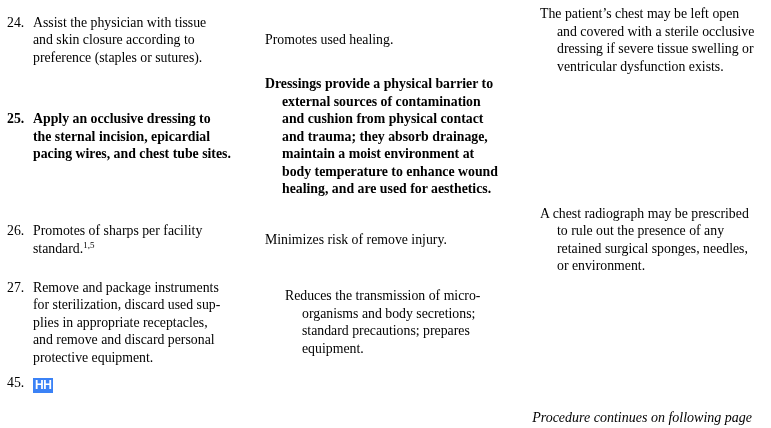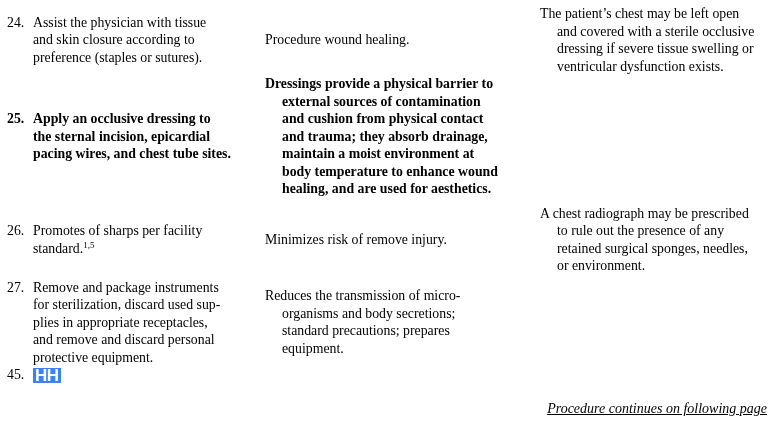--- a/index.html
+++ b/index.html
@@ -23,21 +23,21 @@
     height: 428px;
     position: relative;
   }
   .row {
     display: flex;
     align-items: center;
   }
   .row-0 { margin-bottom: 0; }
   .row-1 { margin-bottom: 7px; font-weight: bold; }
   .row-2 { margin-bottom: 4px; }
-  .row-3 { margin-bottom: 0; }
+  .row-3 { margin-bottom: 8px; gap: 20px; }
   .row-4 { margin-bottom: 0; }
   .c1 {
     flex: 0 0 258px;
     display: flex;
     align-items: flex-start;
   }
   .num {
     flex: 0 0 26px;
   }
   .step-text {
@@ -61,48 +61,47 @@
     font-size: 9px;
     line-height: 0;
     vertical-align: 5px;
   }
   .hh {
     display: inline-block;
     background: #3b82f6;
     color: #ffffff;
     font-family: "Liberation Sans", "DejaVu Sans", sans-serif;
     font-weight: 700;
-    font-size: 17px;
+    font-size: 12px;
     line-height: 13px;
     padding: 1px 2px;
     letter-spacing: -0.5px;
     vertical-align: -2px;
   }
   .footer {
     margin-top: 16px;
     text-align: right;
-    padding-right: 4px;
+    padding-right: 19px;
     font-style: italic;
     font-size: 14px;
-    text-decoration: underline;
   }
 </style>
 </head>
 <body>
 
 <div class="page">
 
   <div class="row row-0">
     <div class="c1">
       <span class="num">24.</span>
       <div class="step-text">Assist the physician with tissue
 and skin closure according to
 preference (staples or sutures).</div>
     </div>
-    <div class="c2 hang">Procedure wound healing.</div>
+    <div class="c2 hang">Promotes used healing.</div>
     <div class="c3 hang">The patient’s chest may be left open
 and covered with a sterile occlusive
 dressing if severe tissue swelling or
 ventricular dysfunction exists.</div>
   </div>
 
   <div class="row row-1">
     <div class="c1">
       <span class="num">25.</span>
       <div class="step-text">Apply an occlusive dressing to

